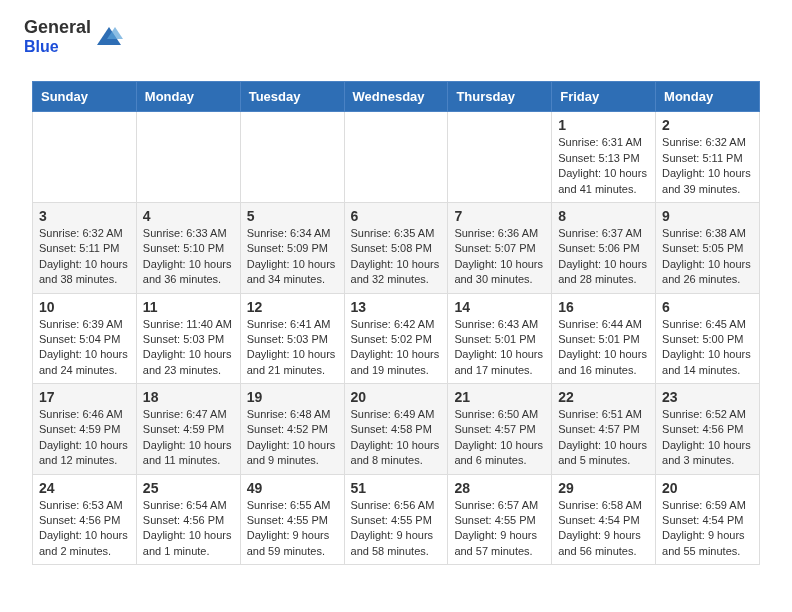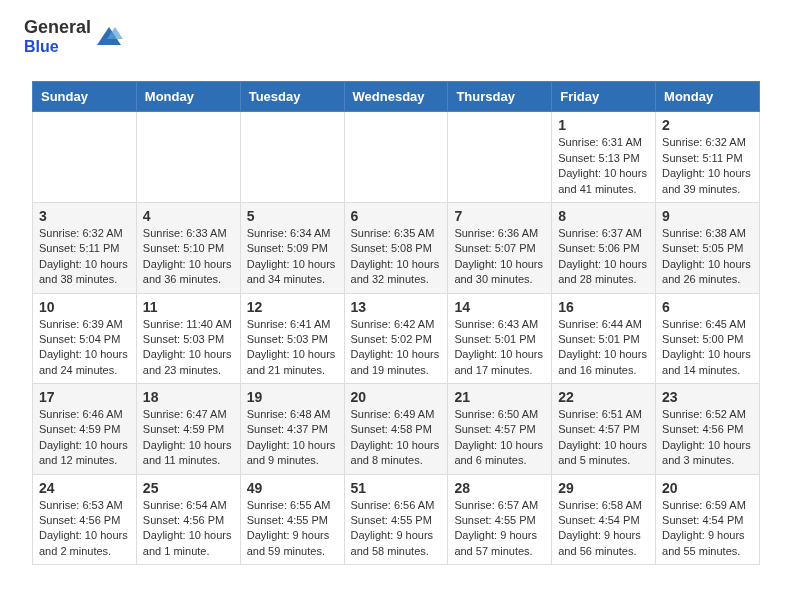--- a/index.html
+++ b/index.html
@@ -179,21 +179,21 @@
           </td>
           <td>
             <span class="day-num">18</span>
             <div class="cell-content">Sunrise: 6:47 AM
 Sunset: 4:59 PM
 Daylight: 10 hours and 11 minutes.</div>
           </td>
           <td>
             <span class="day-num">19</span>
             <div class="cell-content">Sunrise: 6:48 AM
-Sunset: 4:37 PM
+Sunset: 4:52 PM
 Daylight: 10 hours and 9 minutes.</div>
           </td>
           <td>
             <span class="day-num">20</span>
             <div class="cell-content">Sunrise: 6:49 AM
 Sunset: 4:58 PM
 Daylight: 10 hours and 8 minutes.</div>
           </td>
           <td>
             <span class="day-num">21</span>

